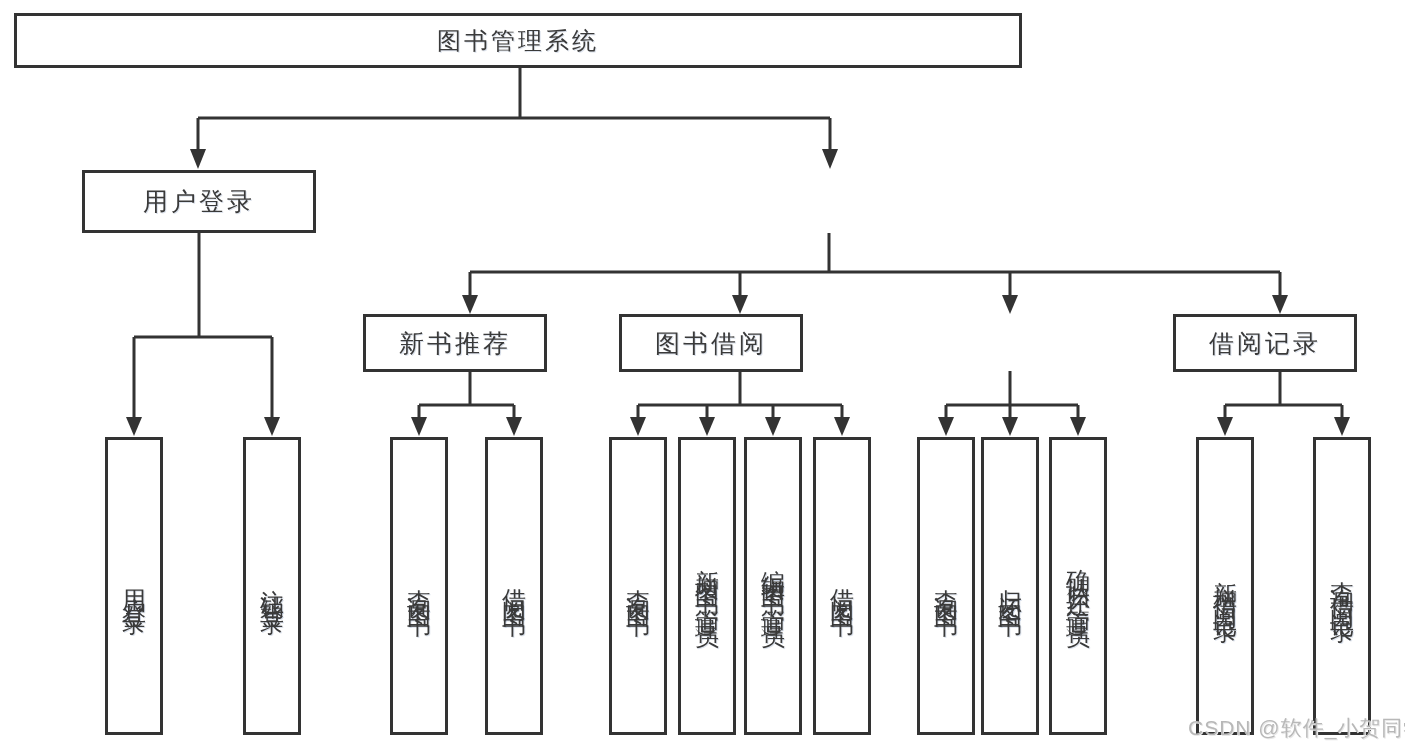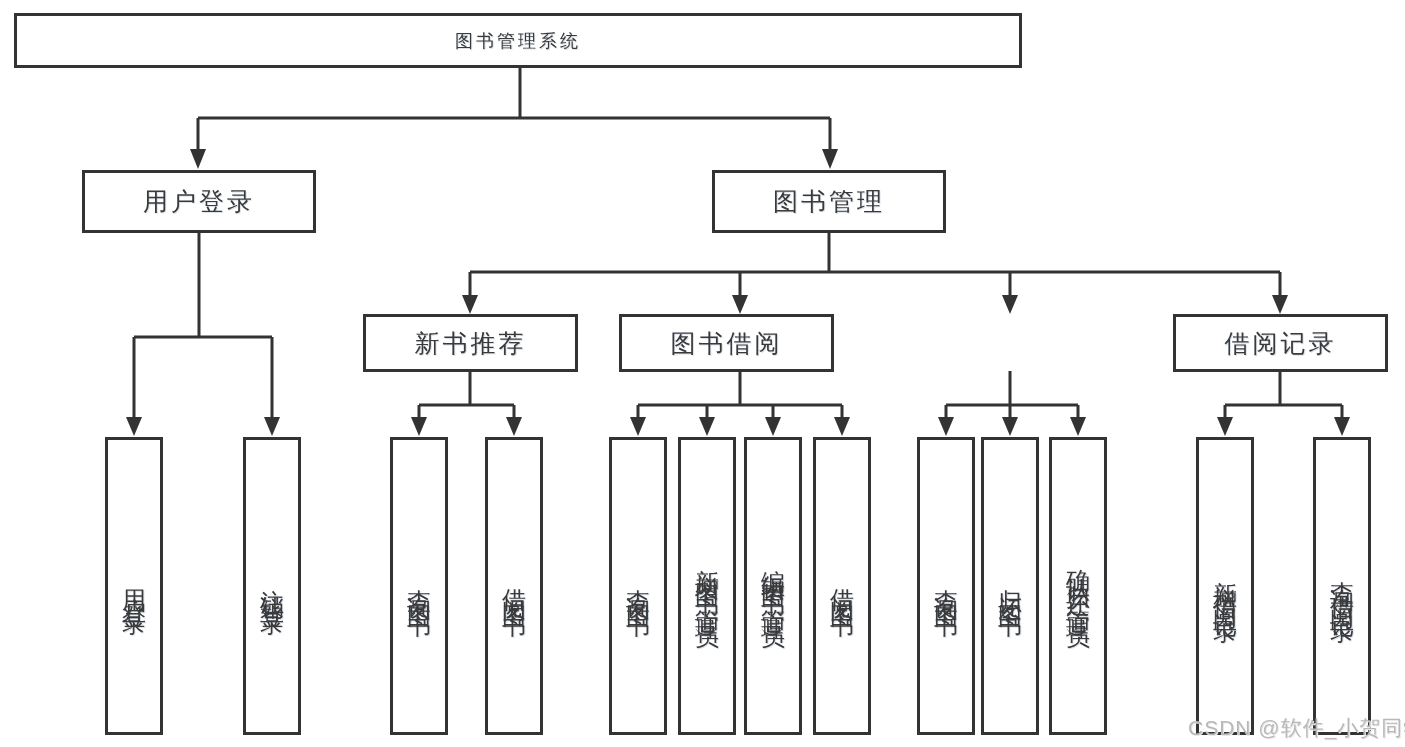--- a/index.html
+++ b/index.html
@@ -25,25 +25,25 @@
     color: #3a3a3a;
     display: flex;
     align-items: center;
     justify-content: center;
     z-index: 2;
     font-size: 25px;
     letter-spacing: 3px;
     white-space: nowrap;
     text-shadow: 1px 1px 0 rgba(130,150,185,0.28);
   }
-  .root  { left: 14px;  top: 13px;  width: 1008px; height: 55px; font-size: 18px; }
+  .root  { left: 14px;  top: 13px;  width: 1008px; height: 55px; font-size: 24px; }
   .lvl1  { top: 170px; width: 234px; height: 63px; }
   .l1-a  { left: 82px; }
   .l1-b  { left: 712px; }
-  .lvl2  { top: 314px; width: 215px; height: 58px; }
+  .lvl2  { top: 314px; width: 184px; height: 58px; }
   .l2-0  { left: 363px; }
   .l2-1  { left: 619px; }
   .l2-2  { left: 903px; }
   .l2-3  { left: 1173px; }
   .leaf  { top: 437px; width: 58px; height: 298px; font-size: 24px; letter-spacing: 0; }
   .leaf span {
     writing-mode: vertical-rl;
     letter-spacing: 8px;
     line-height: 1;
     max-height: 288px;
@@ -114,21 +114,20 @@
       <polygon points="1002,417 1018,417 1010,436"></polygon>
       <polygon points="1070,417 1086,417 1078,436"></polygon>
       <polygon points="1217,417 1233,417 1225,436"></polygon>
       <polygon points="1334,417 1350,417 1342,436"></polygon>
     </g>
   </svg>
 
   <div class="box root">图书管理系统</div>
 
   <div class="box lvl1 l1-a">用户登录</div>
-  <div class="box lvl1 l1-b">图书管理</div>
 
   <div class="box lvl2 l2-0">新书推荐</div>
   <div class="box lvl2 l2-1">图书借阅</div>
   <div class="box lvl2 l2-3">借阅记录</div>
 
   <div class="box leaf lf-0">
     <span>用户登录</span>
   </div>
   <div class="box leaf lf-1">
     <span>注销登录</span>

